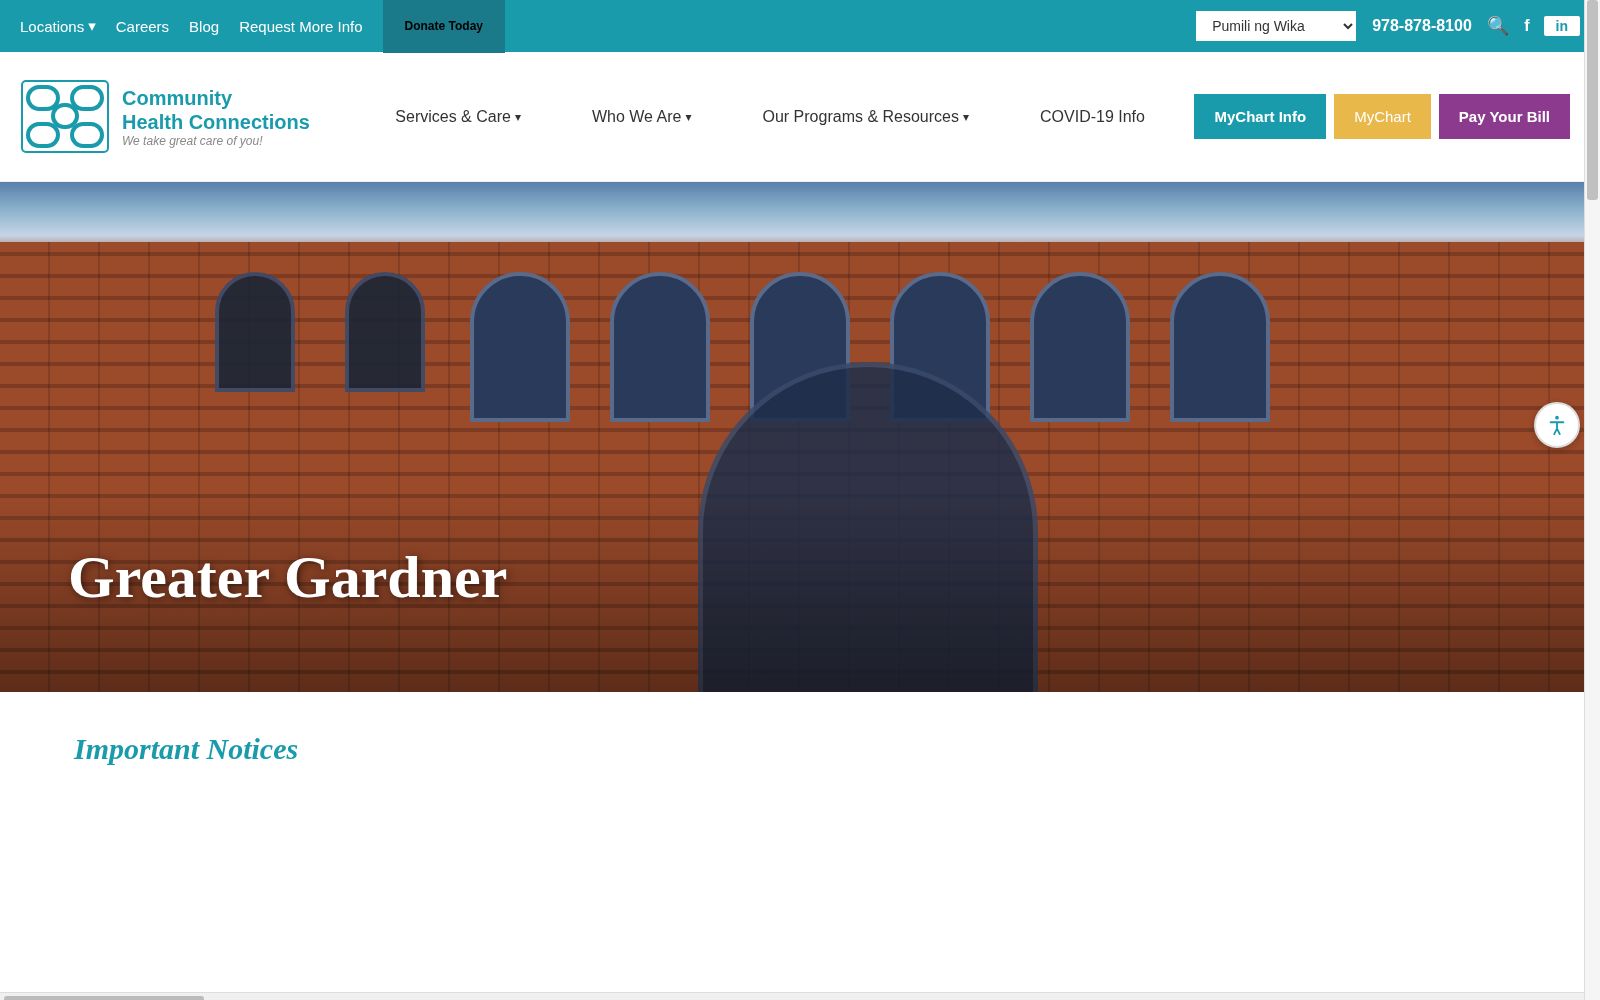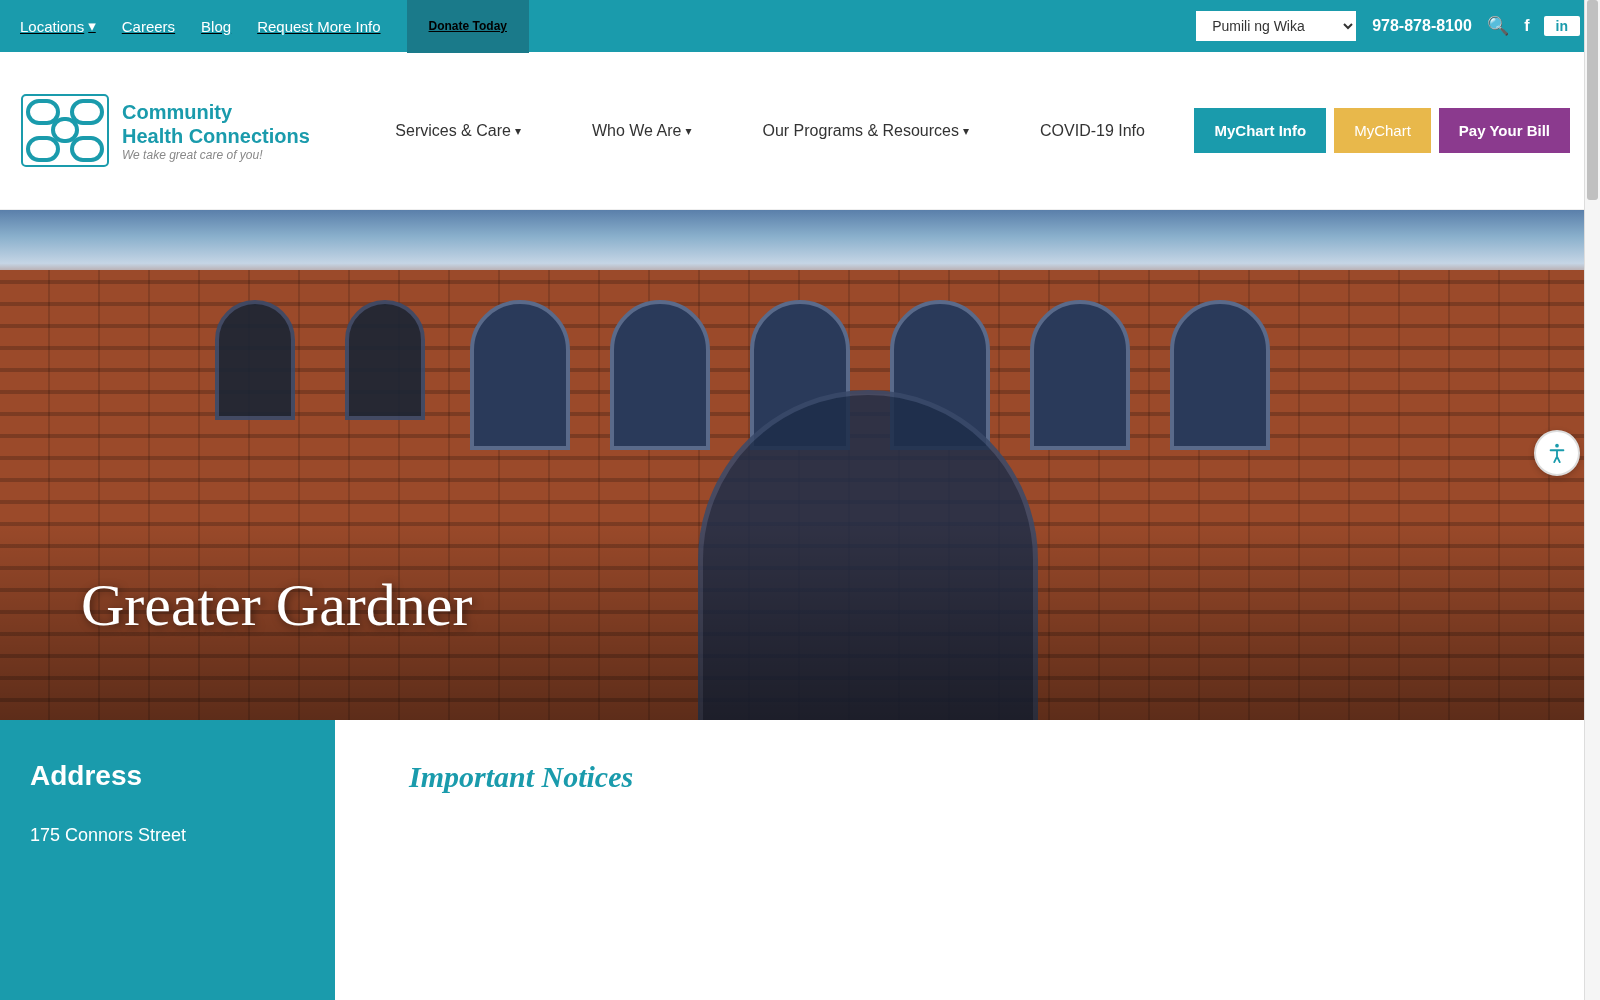--- a/index.html
+++ b/index.html
@@ -10,22 +10,21 @@
       background-color: #1a9bac;
       display: flex;
       align-items: center;
       justify-content: space-between;
       padding: 0 20px;
       height: 52px;
     }
     .top-bar-left {
       display: flex;
       align-items: center;
-      gap: 26px;
-      text-decoration: underline;
+      gap: 20px;
     }
     .top-bar-left a {
       color: white;
       text-decoration: none;
       font-size: 15px;
       cursor: pointer;
     }
     .top-bar-left .locations-link {
       display: flex;
       align-items: center;
@@ -71,21 +70,21 @@
       cursor: pointer;
     }
 
     
     .header {
       background: white;
       display: flex;
       align-items: center;
       justify-content: space-between;
       padding: 10px 30px 10px 20px;
-      height: 158px;
+      height: 130px;
       border-bottom: 1px solid #eee;
     }
     .logo-area {
       display: flex;
       align-items: center;
       gap: 12px;
       flex-shrink: 0;
     }
     .logo-icon {
       width: 90px;
@@ -201,24 +200,24 @@
 
     .hero-overlay {
       position: absolute;
       bottom: 0; left: 0; right: 0;
       background: linear-gradient(transparent, rgba(0,0,0,0.4));
       height: 200px;
     }
     .hero-title {
       position: absolute;
       bottom: 80px;
-      left: 81px;
+      left: 68px;
       color: white;
       font-size: 60px;
-      font-weight: normal;
+      font-weight: bold;
       font-family: Georgia, serif;
       text-shadow: 2px 2px 8px rgba(0,0,0,0.5);
     }
 
     
     .accessibility-btn {
       position: absolute;
       top: 220px;
       right: 20px;
       width: 46px;
@@ -419,24 +418,20 @@
 
   <div class="accessibility-btn">
     <svg width="22" height="22" viewBox="0 0 24 24" fill="none" xmlns="http://www.w3.org/2000/svg">
       <circle cx="12" cy="4" r="2" fill="#1a9bac"></circle>
       <path d="M5 9h14M12 9v7M9 22l3-6 3 6" stroke="#1a9bac" stroke-width="2" stroke-linecap="round"></path>
     </svg>
   </div>
 </div>
 
 <div class="bottom-section">
-  <div class="address-panel">
-    <h2>Address</h2>
-    <p>175 Connors Street</p>
-  </div>
   <div class="content-panel">
     <h2>Important Notices</h2>
     <div class="scrollbar-area">
       <div class="scrollbar-thumb"></div>
     </div>
   </div>
 </div>
 
 <div class="bottom-scroll">
   <div class="bottom-scroll-thumb"></div>

